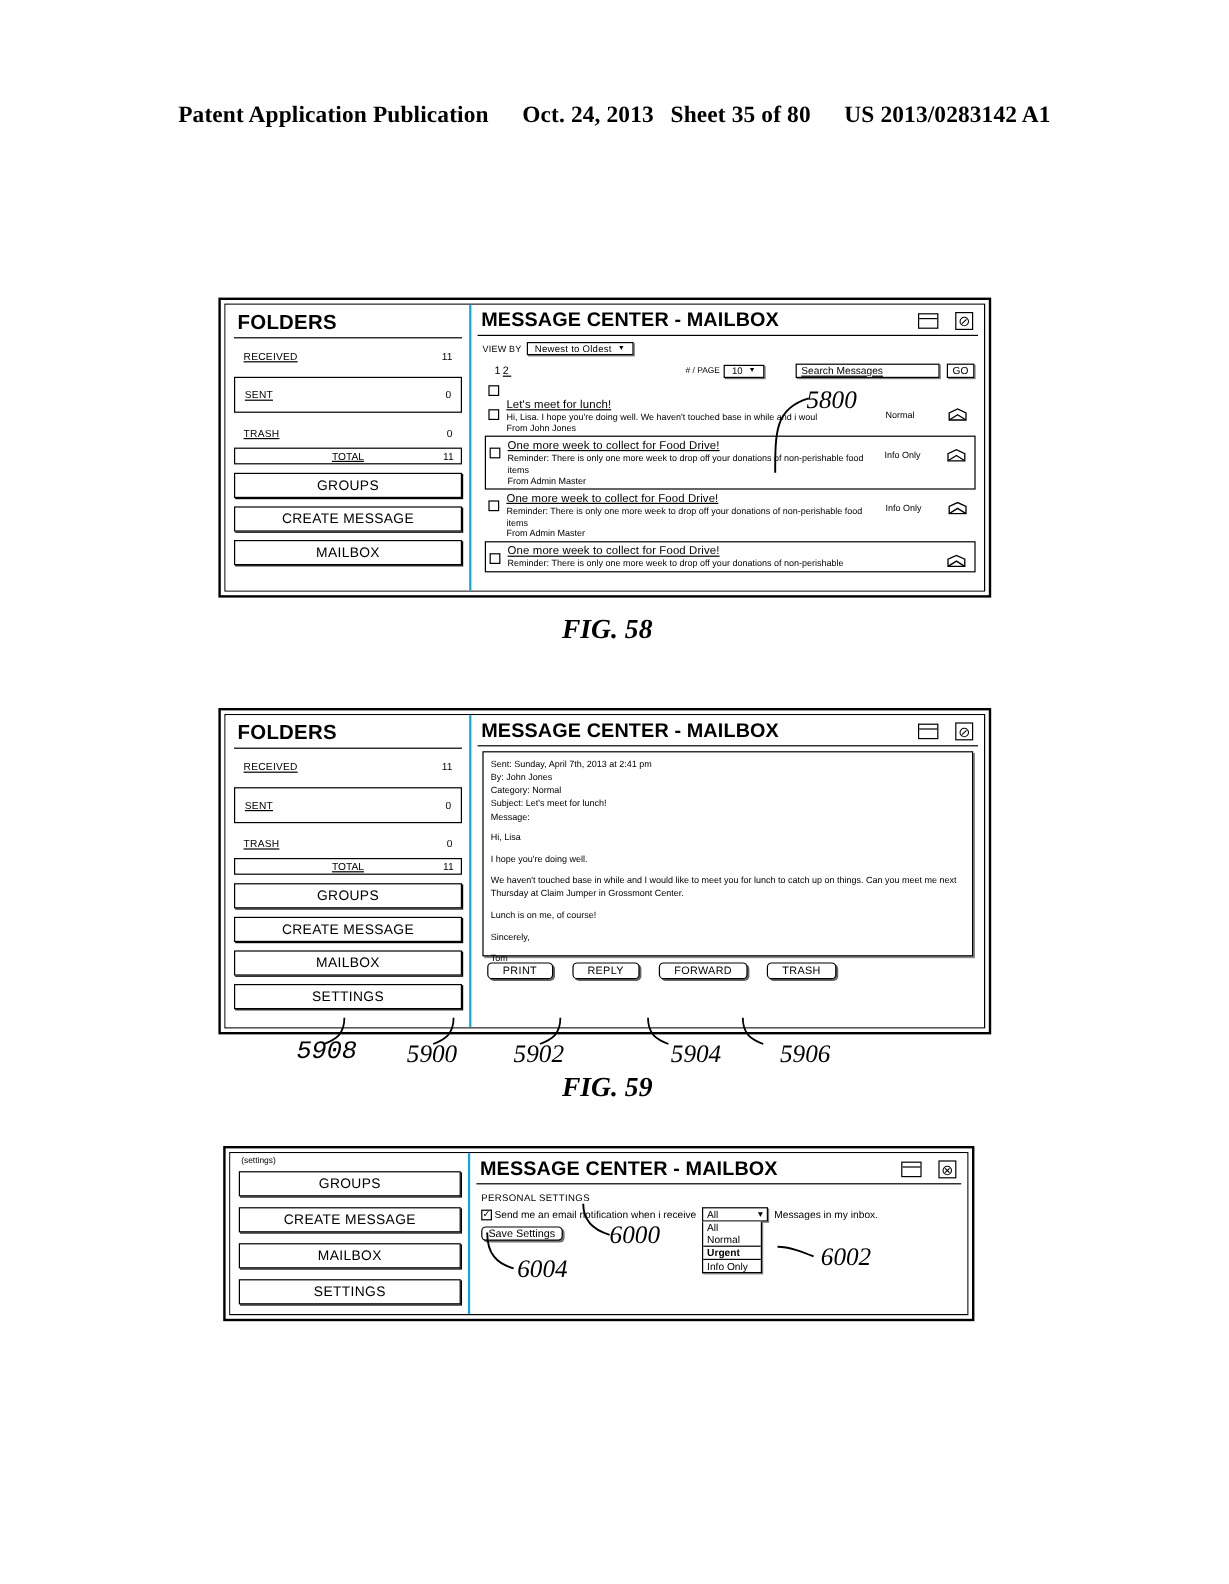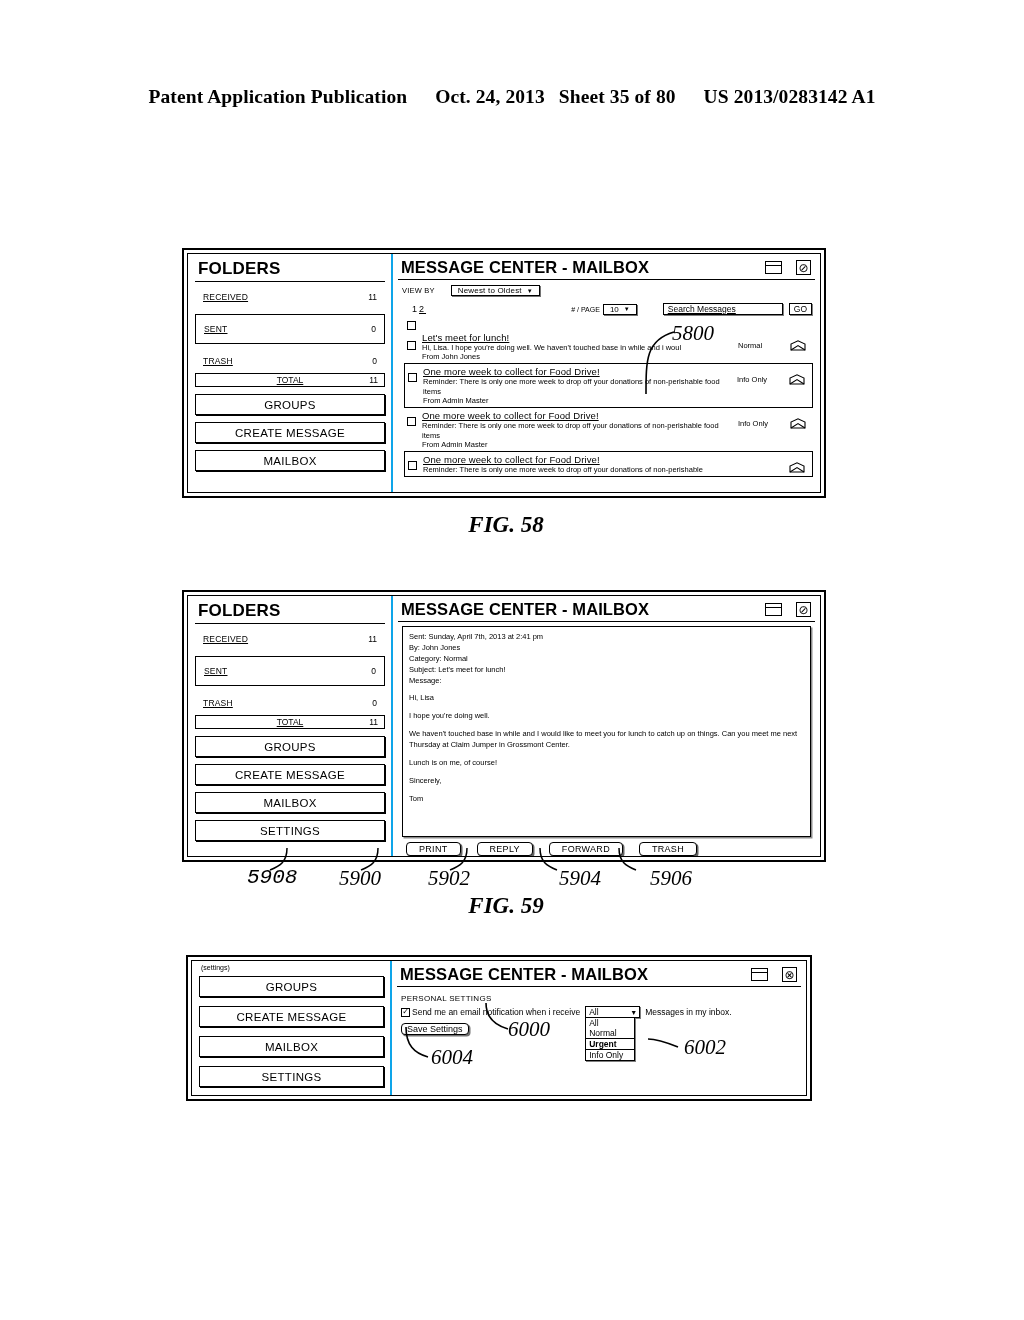--- a/index.html
+++ b/index.html
@@ -134,21 +134,21 @@
     width:15px;height:15px;border:1.3px solid #000;
     box-sizing:border-box;position:relative;margin-right:2px;
     display:flex;align-items:center;justify-content:center;
   }
   .win-close .glyph{
     font-family:"DejaVu Sans", sans-serif;font-size:12px;line-height:1;
   }
 
   
   .viewby-row{
-    display:flex;align-items:center;gap:16px;
+    display:flex;align-items:center;gap:4px;
     font-family:"Liberation Sans", sans-serif;
     font-size:7.5px;letter-spacing:.2px;
     padding:2px 0 0 4px;
   }
   .mini-select{
     border:1px solid #000;background:#fff;
     font-family:"Liberation Sans", sans-serif;font-size:8px;
     padding:0px 6px;display:flex;align-items:center;gap:5px;
     box-shadow:1px 1px 0 rgba(0,0,0,.55);
   }
@@ -218,21 +218,21 @@
   .solo-row{padding-left:0;}
 
   
   .msg-detail{
     border:1px solid #000;
     margin:4px 4px 0 4px;
     padding:5px 6px;
     font-family:"Liberation Sans", sans-serif;
     font-size:7.5px;line-height:1.45;
     box-sizing:border-box;
-    height:211px;
+    height:171px;
     box-shadow:1.5px 1.5px 0 rgba(0,0,0,.45);
   }
   .msg-detail .blank{height:7px;}
   .action-row{
     display:flex;gap:16px;padding:5px 0 0 8px;
   }
   .act-btn{
     border:1.3px solid #000;background:#fff;
     font-family:"Liberation Sans", sans-serif;
     font-size:9px;letter-spacing:.3px;

